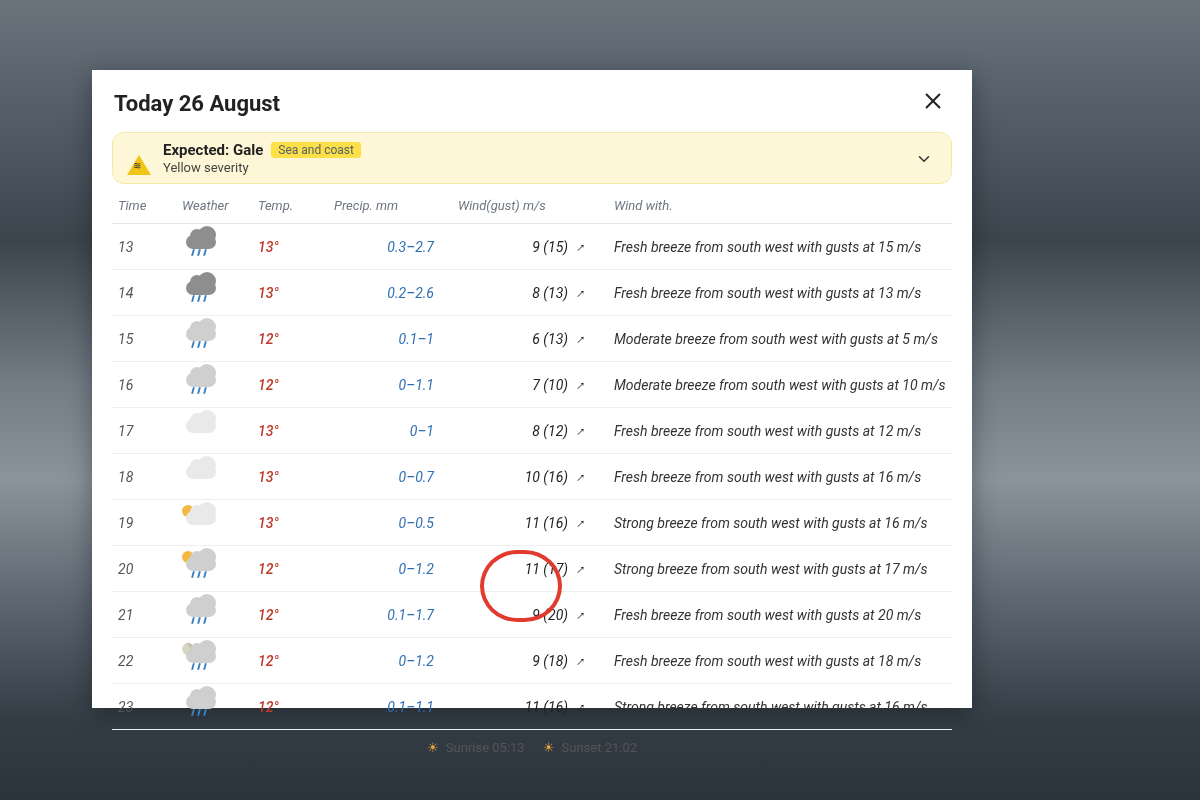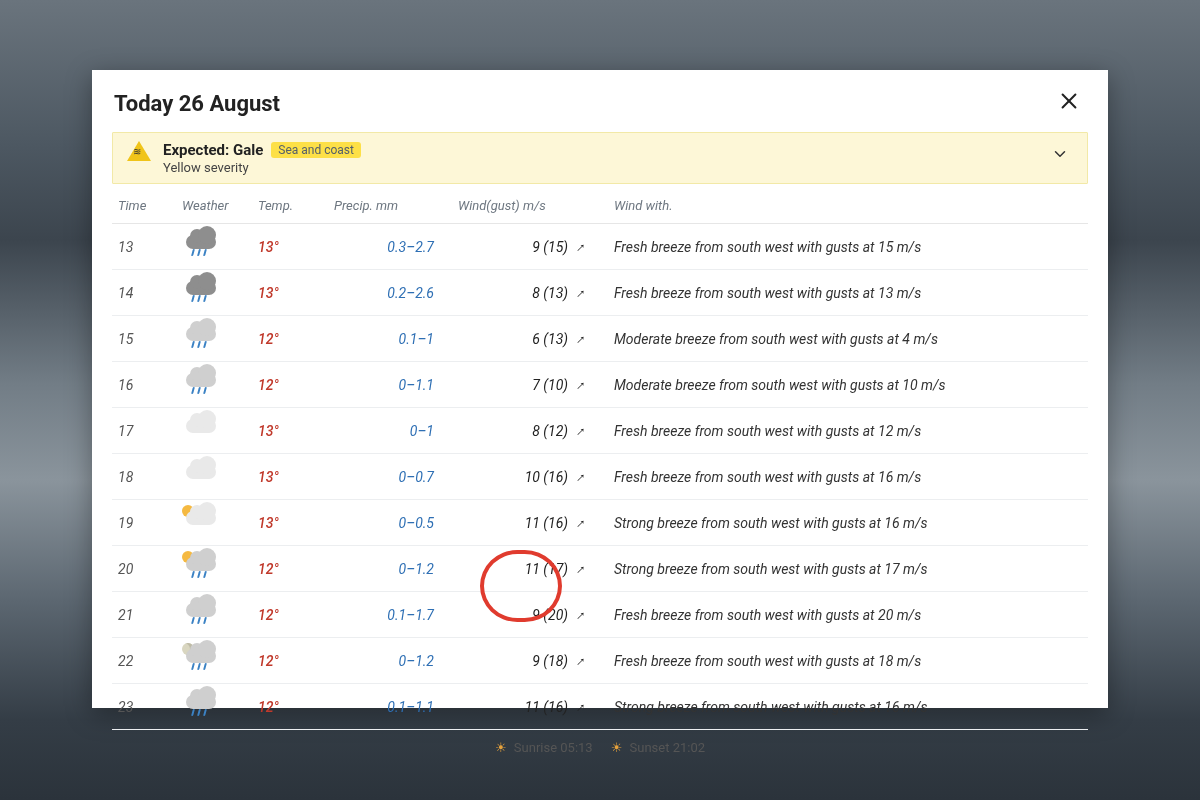--- a/index.html
+++ b/index.html
@@ -16,21 +16,21 @@
       #343d46 90%,
       #2b333b 100%);
     color: #222;
     position: relative;
     overflow: hidden;
   }
 
   .panel {
     position: absolute;
     left: 92px; top: 70px;
-    width: 1016px; height: 638px;
+    width: 880px; height: 638px;
     background: #ffffff;
     box-shadow: 0 6px 24px rgba(0,0,0,0.35);
     padding: 12px 0 0 0;
     box-sizing: border-box;
   }
 
   .panel-header {
     display: flex;
     align-items: center;
     justify-content: space-between;
@@ -44,23 +44,23 @@
     font-size: 24px;
     line-height: 1;
     cursor: pointer;
     padding: 4px 6px;
   }
 
   .alert {
     margin: 2px 20px 8px 20px;
     background: #fdf7d7;
     border: 1px solid #f2e9a7;
-    border-radius: 1px;
+    border-radius: 12px;
     display: flex;
-    align-items: flex-start;
+    align-items: flex-end;
     padding: 8px 14px;
     gap: 12px;
   }
   .alert-icon {
     width: 0; height: 0;
     border-left: 12px solid transparent;
     border-right: 12px solid transparent;
     border-bottom: 20px solid #f0c419;
     position: relative;
   }
@@ -266,21 +266,21 @@
           <td class="col-time">15</td>
           <td class="col-weather"><span class="wx"><span class="cloud"></span><span class="rain">
                 <span></span>
                 <span></span>
                 <span></span>
               </span></span></td>
           <td class="col-temp">12°</td>
           <td class="col-precip">0.1–1</td>
           <td class="col-wind">6 (13)</td>
           <td class="col-winddir"><span class="wind-arrow">↑</span></td>
-          <td class="col-desc">Moderate breeze from south west with gusts at 4 m/s</td>
+          <td class="col-desc">Moderate breeze from south west with gusts at 5 m/s</td>
         </tr>
         <tr>
           <td class="col-time">16</td>
           <td class="col-weather"><span class="wx"><span class="cloud"></span><span class="rain">
                 <span></span>
                 <span></span>
                 <span></span>
               </span></span></td>
           <td class="col-temp">12°</td>
           <td class="col-precip">0–1.1</td>

